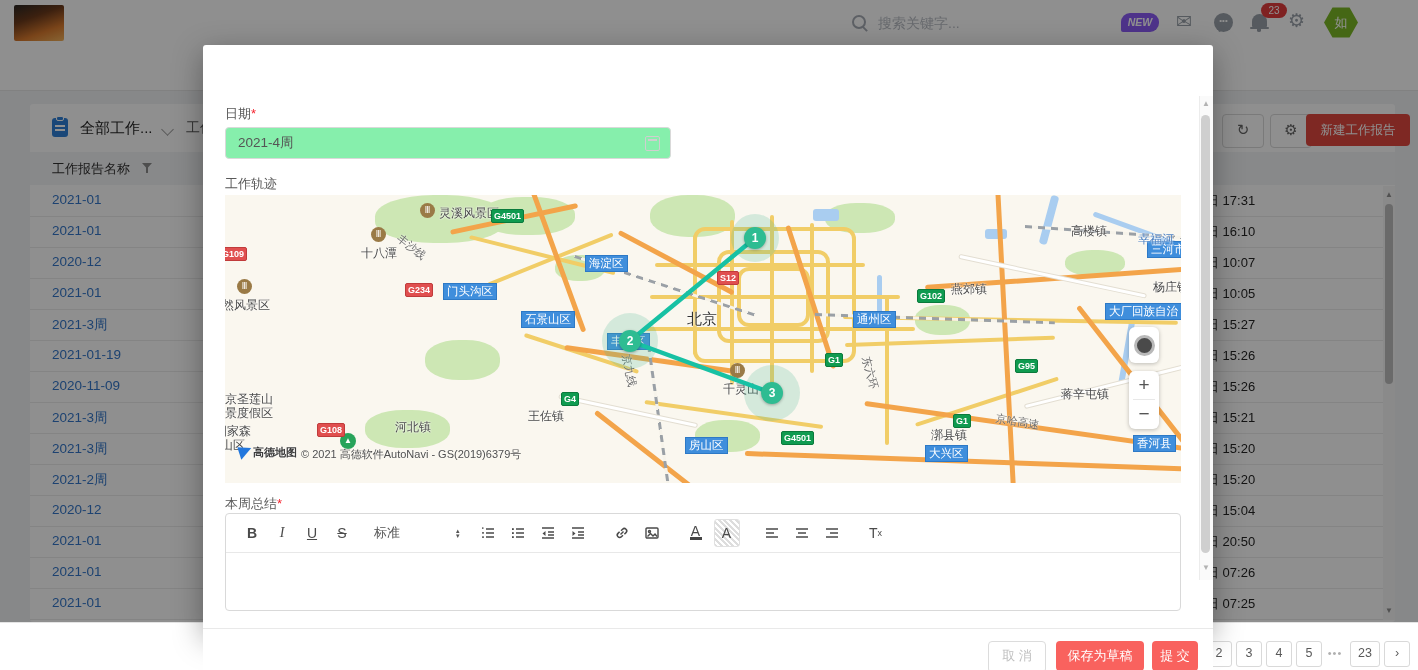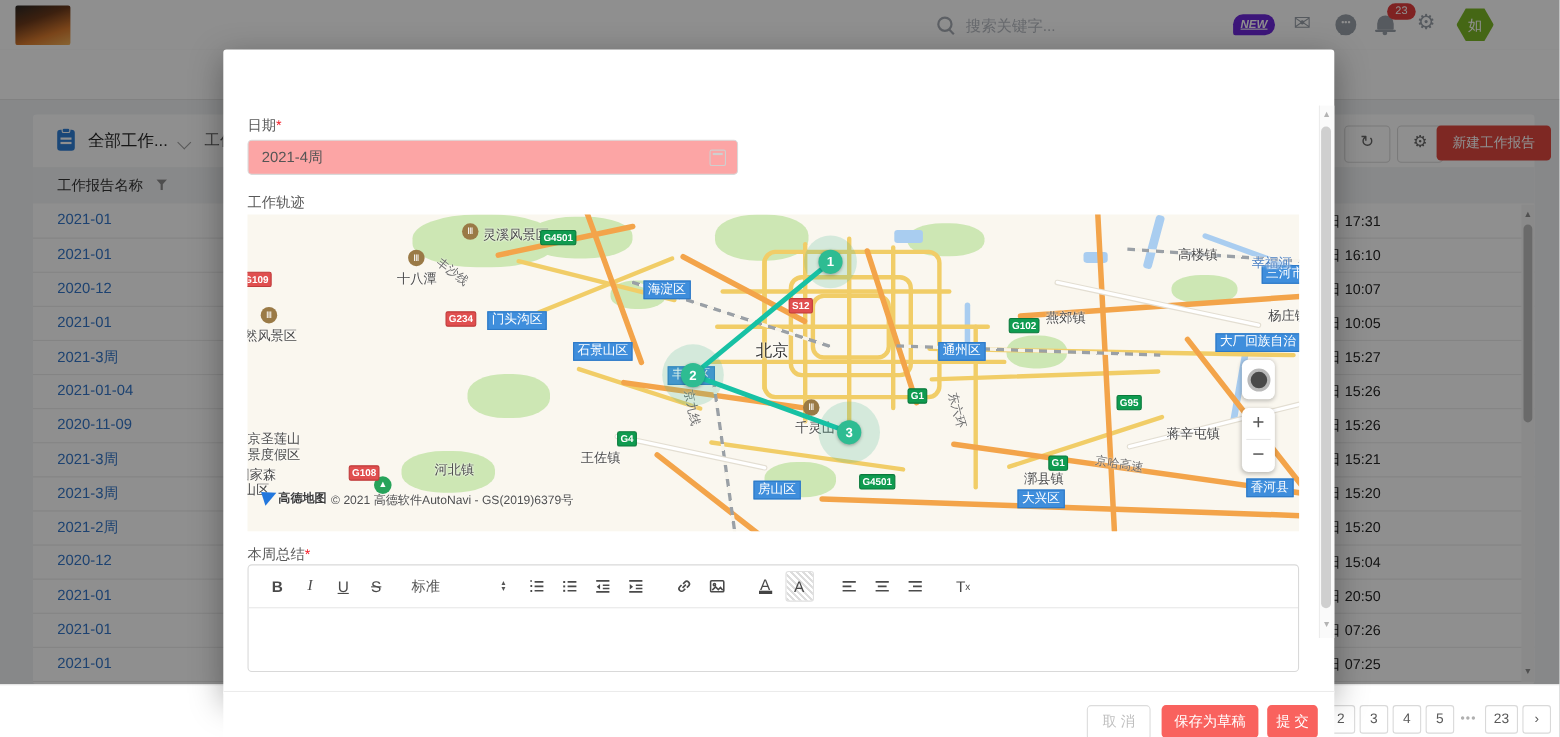--- a/index.html
+++ b/index.html
@@ -6,22 +6,22 @@
   .screen{position:relative;width:1418px;height:670px;overflow:hidden;background:#f0f2f5;}
 
   
   .topbar{position:absolute;left:0;top:0;width:1418px;height:45px;background:#ffffff;border-bottom:1px solid #ededed;}
   .logo{position:absolute;left:14px;top:5px;width:50px;height:36px;border-radius:2px;
         background:linear-gradient(160deg,#2b2723 0%,#6b3a1c 35%,#d97a2e 70%,#f2b35c 100%);}
   .sicon{position:absolute;left:852px;top:15px;width:10px;height:10px;border:2px solid #a7acb4;border-radius:50%;}
   .sicon::after{content:"";position:absolute;width:2px;height:6px;background:#a7acb4;left:10px;top:9px;transform:rotate(-45deg);}
   .search-input{position:absolute;left:876px;top:11px;width:210px;height:22px;border:0;outline:0;background:transparent;font-size:14px;color:#444;}
   .search-input::placeholder{color:#b9bdc4;}
-  .newbadge{position:absolute;left:1121px;top:13px;width:38px;height:19px;background:#6d28d9;border-radius:9px 9px 9px 2px;
-            color:#fff;font-size:10.5px;font-weight:bold;font-style:italic;text-align:center;line-height:19px;text-decoration:underline;}
+  .newbadge{position:absolute;left:1121px;top:13px;width:38px;height:19px;background:#8b5cf6;border-radius:9px 9px 9px 2px;
+            color:#fff;font-size:10.5px;font-weight:bold;font-style:italic;text-align:center;line-height:19px;}
   .mailico{position:absolute;left:1176px;top:10px;font-size:19px;color:#99a0a9;}
   .chat{position:absolute;left:1214px;top:13px;width:19px;height:19px;border-radius:50%;background:#99a0a9;}
   .chat::before{content:"•••";position:absolute;left:0;right:0;top:3px;text-align:center;color:#fff;font-size:8px;letter-spacing:0;}
   .chat::after{content:"";position:absolute;left:2px;bottom:-3px;border:3px solid transparent;border-top-color:#99a0a9;transform:rotate(25deg);}
   .bell{position:absolute;left:1252px;top:14px;width:15px;height:13px;background:#99a0a9;border-radius:8px 8px 1px 1px;}
   .bell::before{content:"";position:absolute;left:-2px;right:-2px;bottom:-2px;height:2px;background:#99a0a9;border-radius:2px;}
   .bell::after{content:"";position:absolute;left:5px;bottom:-5px;width:4px;height:3px;background:#99a0a9;border-radius:0 0 50% 50%;}
   .bellbadge{position:absolute;left:1261px;top:3px;min-width:20px;height:15px;background:#e23d3d;border-radius:8px;
              color:#fff;font-size:10px;text-align:center;line-height:15px;padding:0 3px;}
   .gearico{position:absolute;left:1288px;top:9px;font-size:19px;color:#99a0a9;}
@@ -74,21 +74,21 @@
          box-shadow:0 8px 30px rgba(0,0,0,0.35);}
   .m-head{position:absolute;left:0;top:0;width:1010px;height:50px;border-bottom:1px solid #e9e9e9;}
   .ticon{position:absolute;left:23px;top:17px;width:16px;height:16px;}
   .ticon::before{content:"";position:absolute;right:0;top:0;width:11px;height:11px;background:#fa8e8e;border-radius:2px;}
   .ticon::after{content:"";position:absolute;left:0;bottom:0;width:11px;height:11px;background:#f4504a;border-radius:2px;box-shadow:0 0 0 2px #fff;}
   .m-title{position:absolute;left:48px;top:15px;font-size:15.5px;color:#2b2b2b;}
   .m-close{position:absolute;left:972px;top:15px;width:24px;height:24px;font-size:16px;color:#595959;text-align:center;line-height:24px;cursor:pointer;}
   .flabel{position:absolute;font-size:13px;color:#595959;}
   .req{color:#f5222d;}
   .dateinput{position:absolute;left:22px;top:82px;width:432px;height:30px;border:1px solid #d9d9d9;border-radius:4px;
-             padding:0 0 0 12px;font-size:13.5px;color:#555;outline:0;background:#fca5a5;}
+             padding:0 0 0 12px;font-size:13.5px;color:#555;outline:0;background:#86efac;}
   .cal{position:absolute;left:442px;top:91px;width:13px;height:13px;border:1px solid #cfcfcf;border-radius:2px;}
   .cal::before{content:"";position:absolute;top:2px;left:2px;right:2px;height:2px;background:#cfcfcf;}
 
   
   .map{position:absolute;left:22px;top:150px;width:956px;height:288px;background:#faf7ef;overflow:hidden;}
   .park{position:absolute;background:#cde7b4;border-radius:45%;}
   .water{position:absolute;background:#a9cdf0;border-radius:3px;}
   .road{position:absolute;border-radius:3px;transform-origin:0 0;}
   .o{background:#f3a44a;height:5px;}
   .y{background:#f1cd67;height:4px;}
@@ -200,21 +200,21 @@
       </div>
     <div class="trow" style="top:174px;">
         <span class="nm">2021-01</span>
         <span class="tm">日 10:05</span>
       </div>
     <div class="trow" style="top:205px;">
         <span class="nm">2021-3周</span>
         <span class="tm">日 15:27</span>
       </div>
     <div class="trow" style="top:236px;">
-        <span class="nm">2021-01-04</span>
+        <span class="nm">2021-01-19</span>
         <span class="tm">日 15:26</span>
       </div>
     <div class="trow" style="top:267px;">
         <span class="nm">2020-11-09</span>
         <span class="tm">日 15:26</span>
       </div>
     <div class="trow" style="top:298px;">
         <span class="nm">2021-3周</span>
         <span class="tm">日 15:21</span>
       </div>

